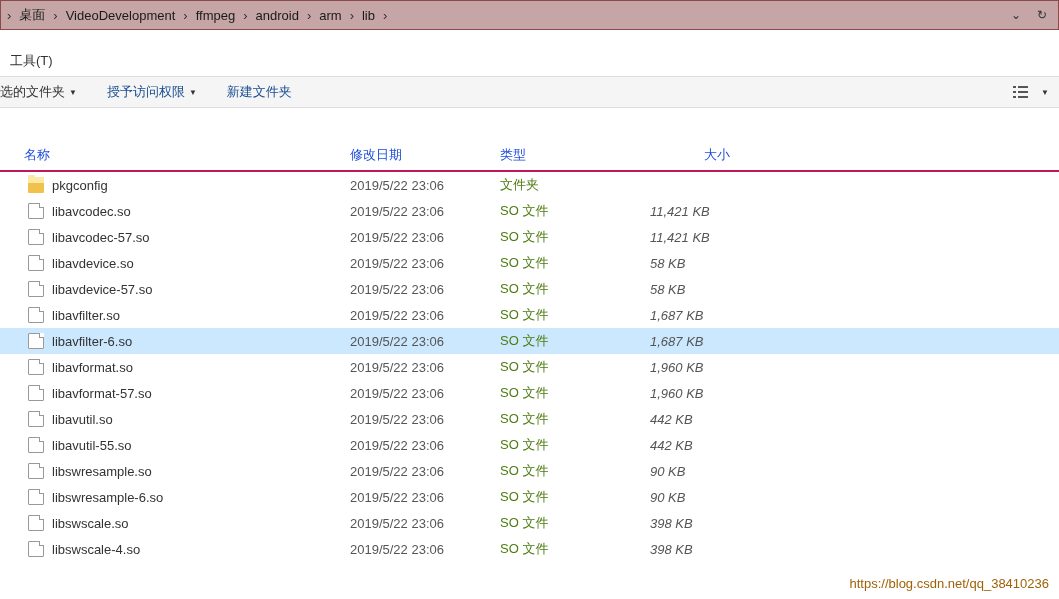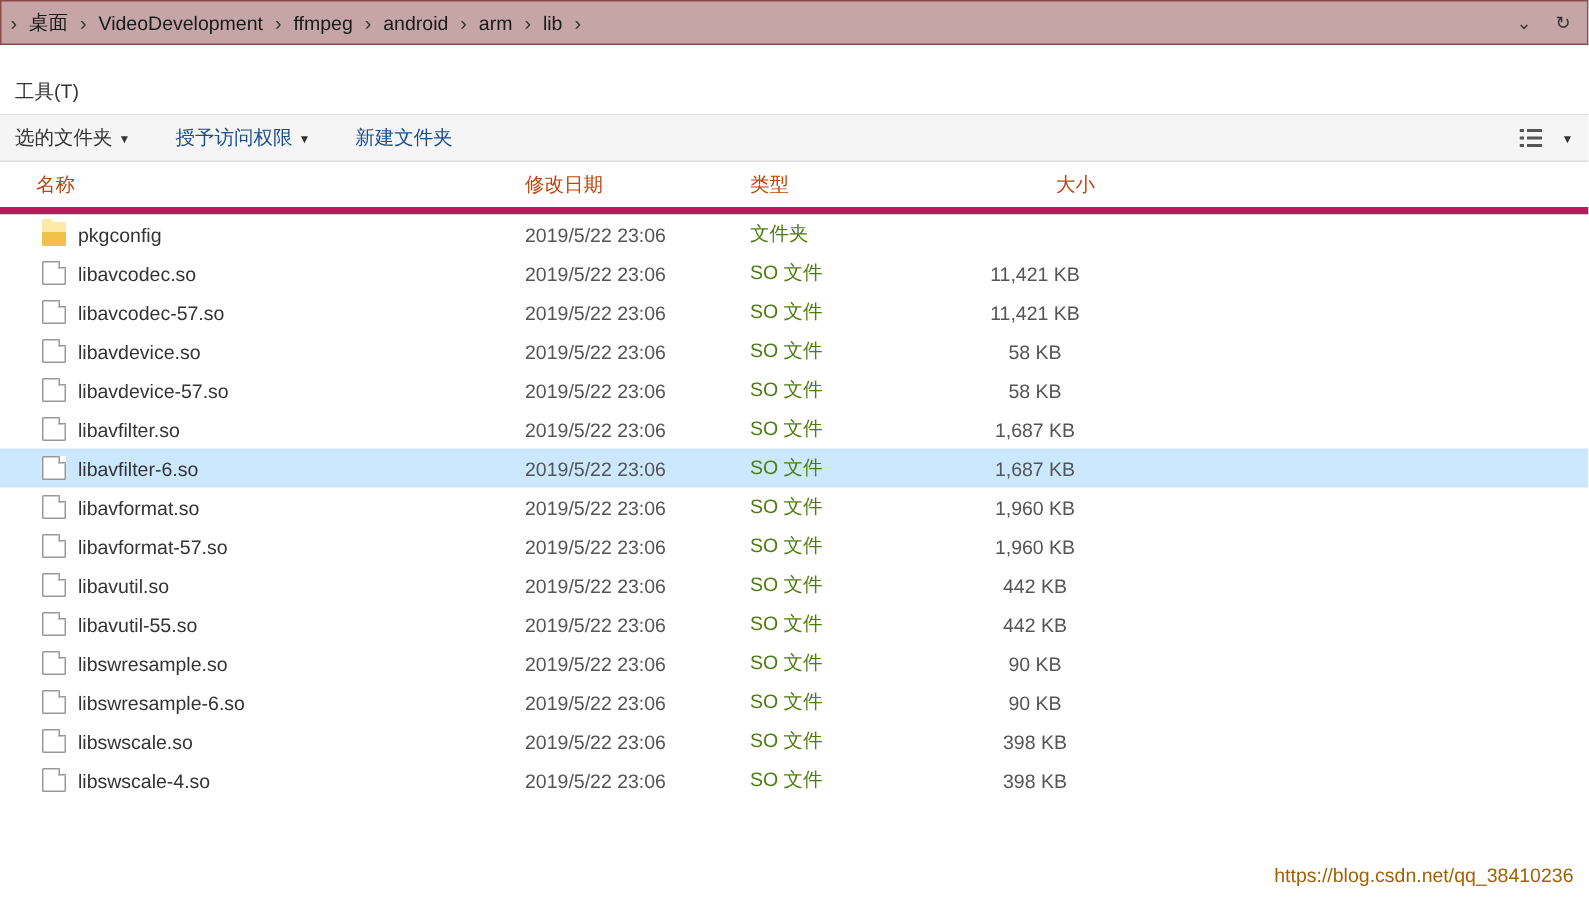--- a/index.html
+++ b/index.html
@@ -56,21 +56,21 @@
       background: #fff;
       padding: 6px 10px;
       border-bottom: 1px solid #ddd;
       font-size: 13px;
       margin-top: 16px;
     }
     .menu-item { cursor: pointer; }
     .toolbar {
       background: #f5f5f5;
       border-bottom: 1px solid #ddd;
-      padding: 6px 10px;
+      padding: 6px 0;
       display: flex;
       align-items: center;
       gap: 30px;
       position: relative;
     }
     .toolbar-item {
       display: flex;
       align-items: center;
       gap: 4px;
       cursor: pointer;
@@ -93,24 +93,25 @@
       width: 22px;
       height: 18px;
       display: flex;
       align-items: center;
       justify-content: center;
       cursor: pointer;
       color: #555;
     }
     .file-list-header {
       display: flex;
-      border-bottom: 5px solid #be185d;
+      border-bottom: 2px solid #be185d;
       padding: 6px 0;
       font-size: 13px;
-      color: #c2410c;
+      color: #1d4ed8;
+      margin-top: 32px;
     }
     .col-name { width: 350px; padding-left: 24px; }
     .col-date { width: 150px; }
     .col-type { width: 150px; }
     .col-size { width: 90px; text-align: right; padding-right: 10px; }
     .file-list { background: #fff; }
     .file-row {
       display: flex;
       align-items: center;
       padding: 4px 0;
@@ -150,21 +151,21 @@
       position: absolute;
       top: -1px; right: -1px;
       width: 4px; height: 4px;
       border-left: 1px solid #999;
       border-bottom: 1px solid #999;
       background: #fff;
     }
     .file-name { flex: 0 0 calc(350px - 52px); overflow: hidden; text-overflow: ellipsis; white-space: nowrap; }
     .file-date { width: 150px; color: #555; }
     .file-type { width: 150px; color: #4d7c0f; }
-    .file-size { width: 90px; text-align: center; padding-right: 10px; color: #555; }
+    .file-size { width: 90px; text-align: left; padding-right: 10px; color: #555; font-style: italic; }
     .watermark {
       position: absolute;
       bottom: 8px;
       right: 10px;
       color: #a16207;
       font-size: 13px;
       pointer-events: none;
     }
   </style>
 </head>

